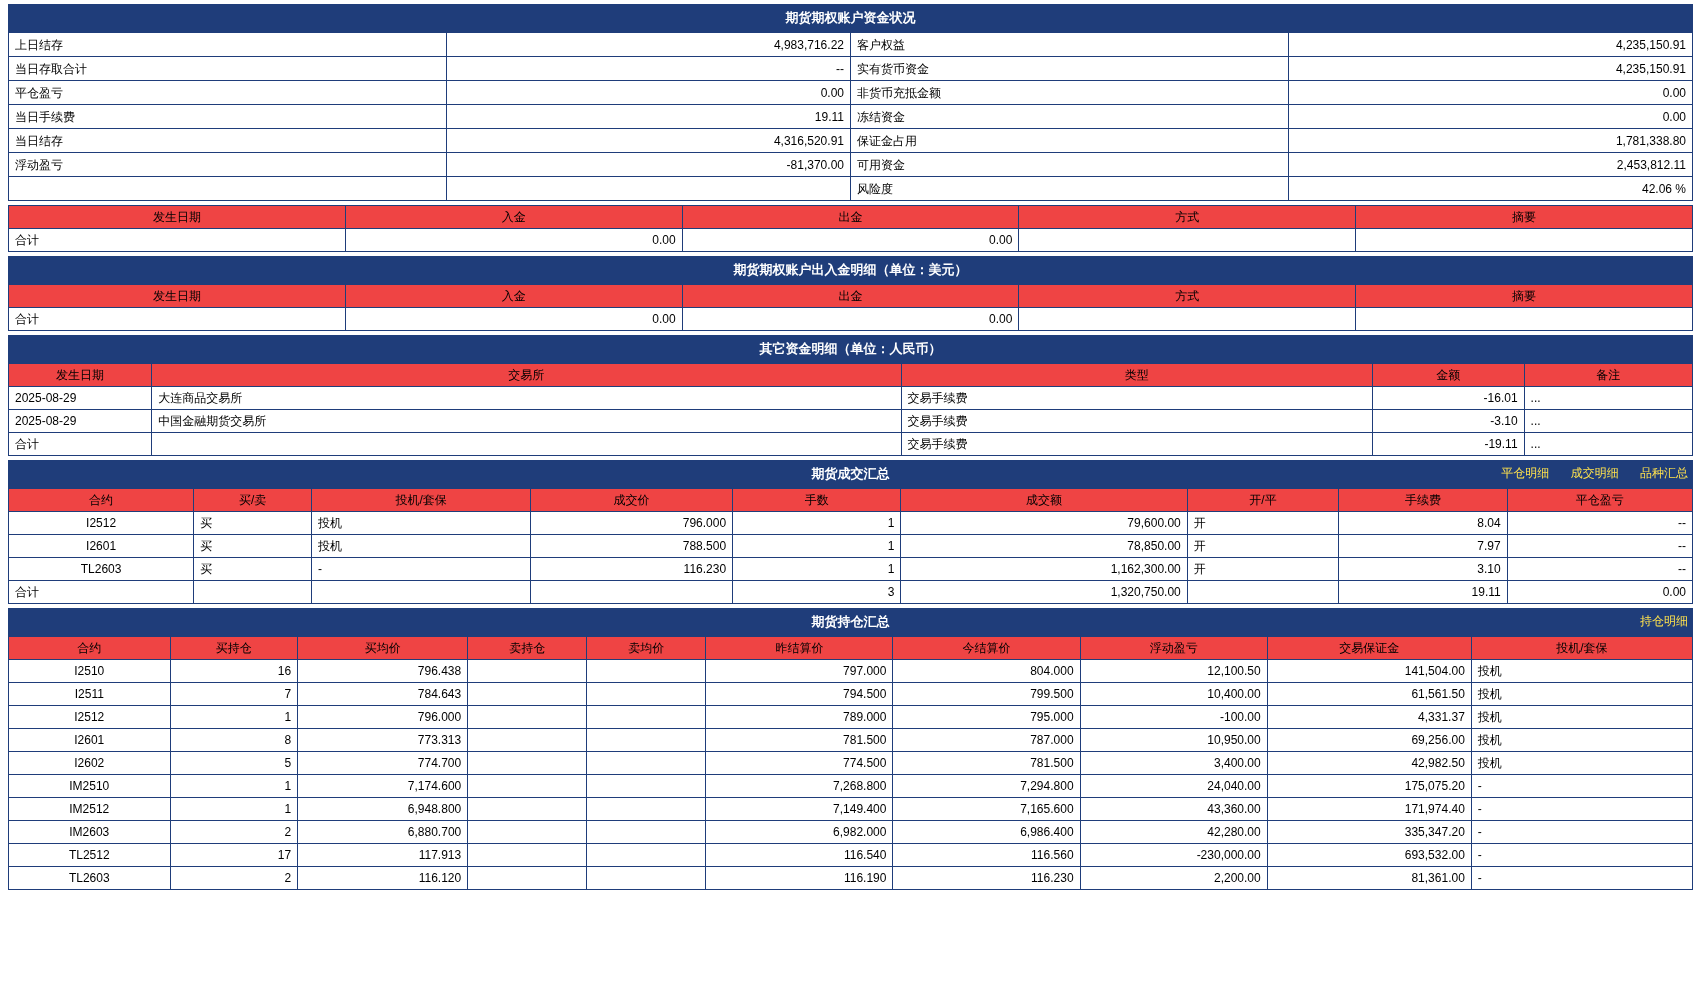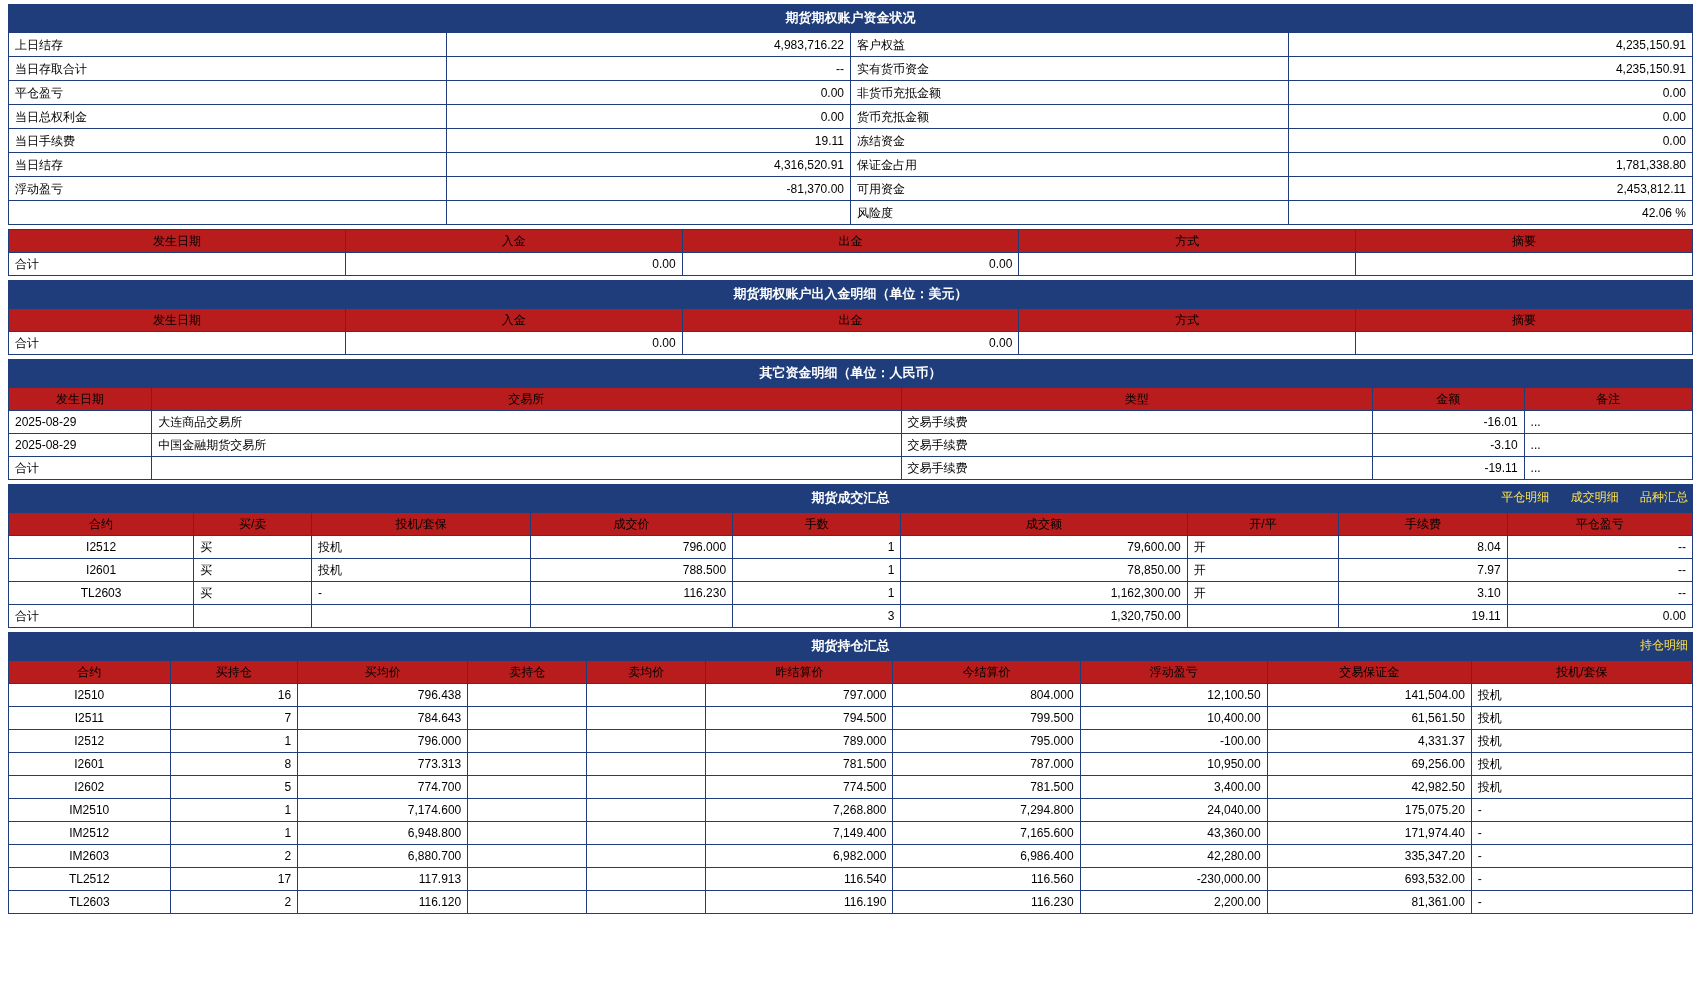--- a/index.html
+++ b/index.html
@@ -60,21 +60,21 @@
     text-align: center;
     font-weight: normal;
   }
   .l { text-align: left; }
   .r { text-align: right; }
   .c { text-align: center; }
 
   
   .summary td { height: 19px; }
 
-  .hdr-row th { background: #b91c1c; }
+  .hdr-row th { background: #ef4444; }
 </style>
 </head>
 <body>
 
 <div class="page">
 
   <div class="block">
     <div class="title-bar">期货期权账户资金状况</div>
     <table class="summary">
       <colgroup>
@@ -93,26 +93,20 @@
           <tr>
             <td class="l">当日存取合计</td>
             <td class="r">--</td>
             <td class="l">实有货币资金</td>
             <td class="r">4,235,150.91</td>
           </tr>
           <tr>
             <td class="l">平仓盈亏</td>
             <td class="r">0.00</td>
             <td class="l">非货币充抵金额</td>
-            <td class="r">0.00</td>
-          </tr>
-          <tr>
-            <td class="l">当日总权利金</td>
-            <td class="r">0.00</td>
-            <td class="l">货币充抵金额</td>
             <td class="r">0.00</td>
           </tr>
           <tr>
             <td class="l">当日手续费</td>
             <td class="r">19.11</td>
             <td class="l">冻结资金</td>
             <td class="r">0.00</td>
           </tr>
           <tr>
             <td class="l">当日结存</td>

